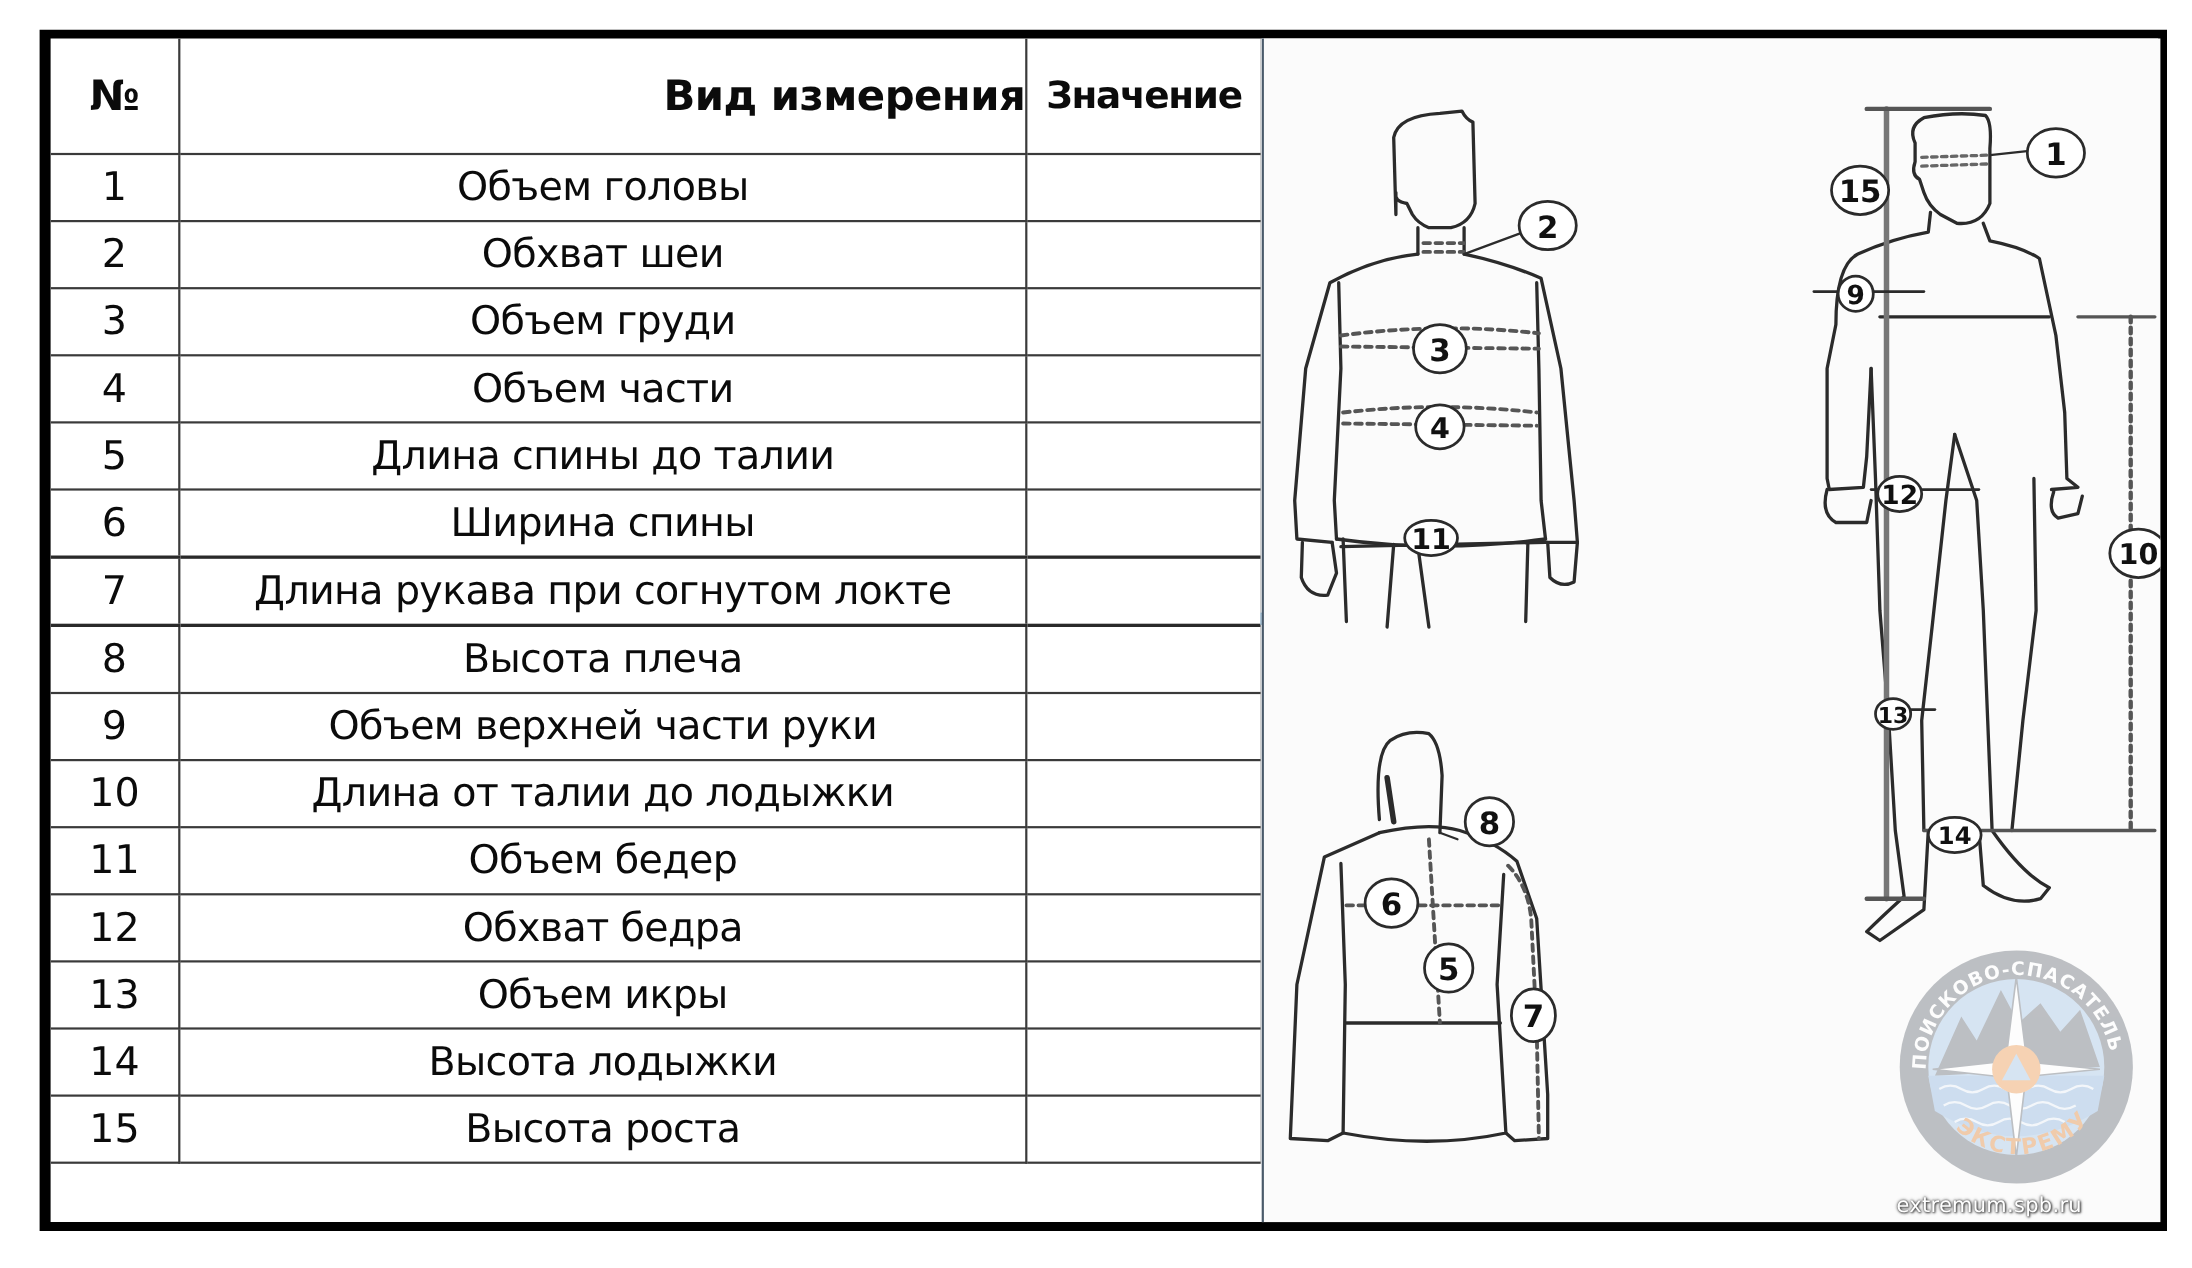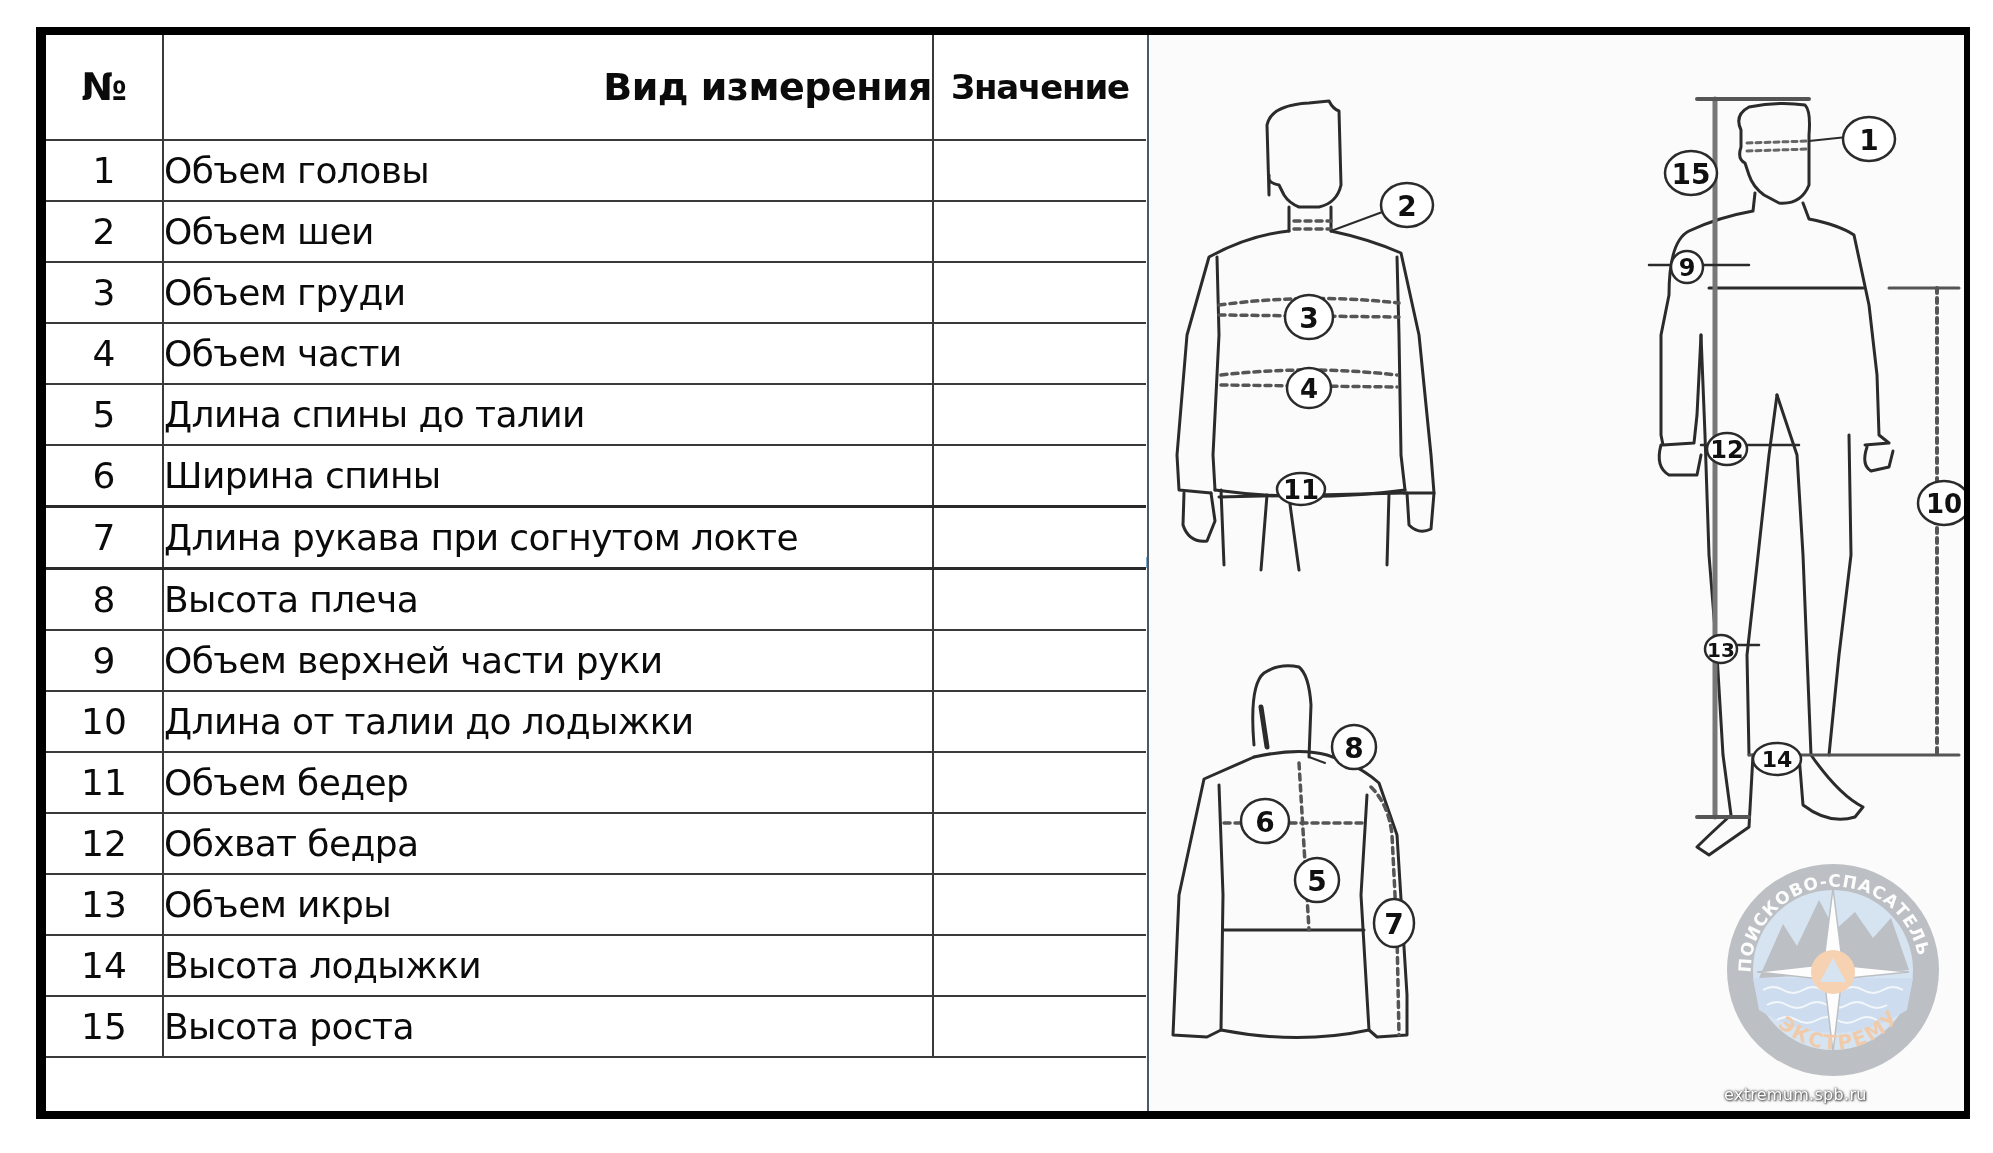--- a/index.html
+++ b/index.html
@@ -64,20 +64,21 @@
     table.measures th.h-val { text-align: center; font-size: 34px; letter-spacing: -1.2px; }
     table.measures td {
       height: 59px;
       font-size: 36px;
     }
     table.measures td.num {
       text-align: center;
     }
     table.measures td.name {
       letter-spacing: -0.6px;
+      text-align: center;
     }
     table.measures tr.thick-top td { border-top: 3px solid #2a2a2a; }
     table.measures tr.last td { height: 54px; border-bottom: none; }
 
     .sel-handle {
       position: absolute;
       left: 1100px;
       top: 522px;
       width: 9px;
       height: 9px;
@@ -109,21 +110,21 @@
       height: 220px;
       opacity: 0.55;
     }
     .logo svg { width: 220px; height: 220px; }
 
     .watermark {
       position: absolute;
       left: 1724px;
       top: 1085px;
       font-family: "DejaVu Sans", sans-serif;
-      font-size: 16px;
+      font-size: 19px;
       color: #ffffff;
       letter-spacing: 0.3px;
       text-shadow: 0 0 3px #555, 0 0 2px #666, 1px 1px 2px #444;
     }
   </style>
 </head>
 <body>
 
 <div class="frame">
   <div class="table-wrap">
@@ -141,21 +142,21 @@
         </tr>
       </thead>
       <tbody>
         <tr>
           <td class="num">1</td>
           <td class="name">Объем головы</td>
           <td class="val"></td>
         </tr>
         <tr>
           <td class="num">2</td>
-          <td class="name">Объем шеи</td>
+          <td class="name">Обхват шеи</td>
           <td class="val"></td>
         </tr>
         <tr>
           <td class="num">3</td>
           <td class="name">Объем груди</td>
           <td class="val"></td>
         </tr>
         <tr>
           <td class="num">4</td>
           <td class="name">Объем части</td>

